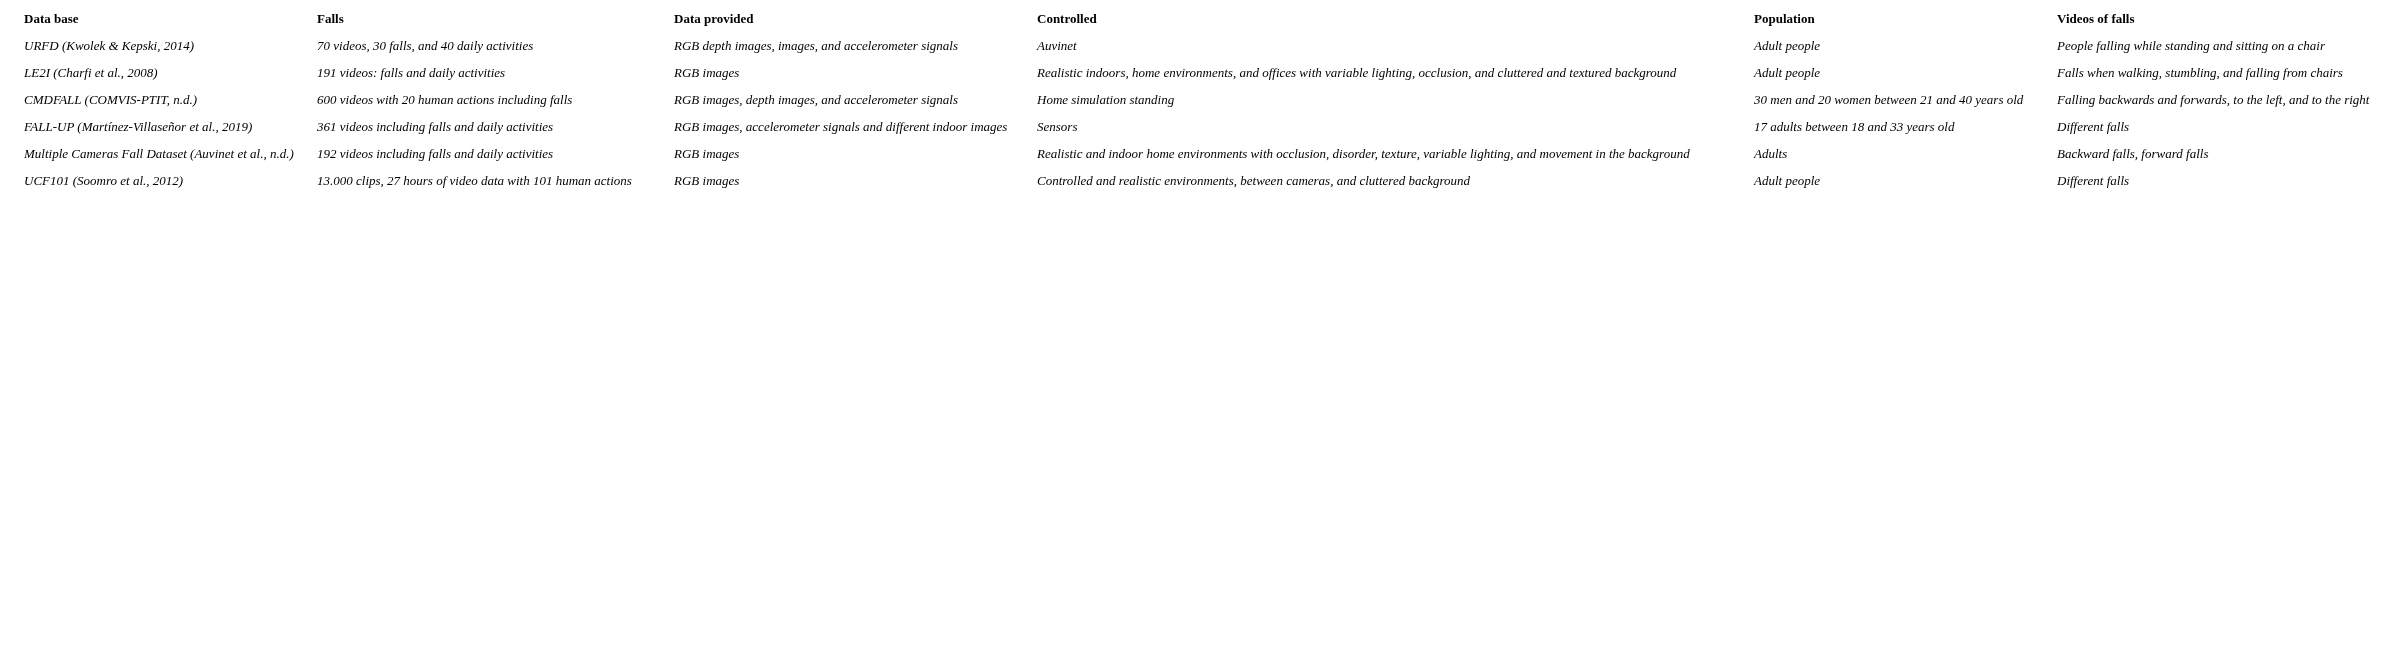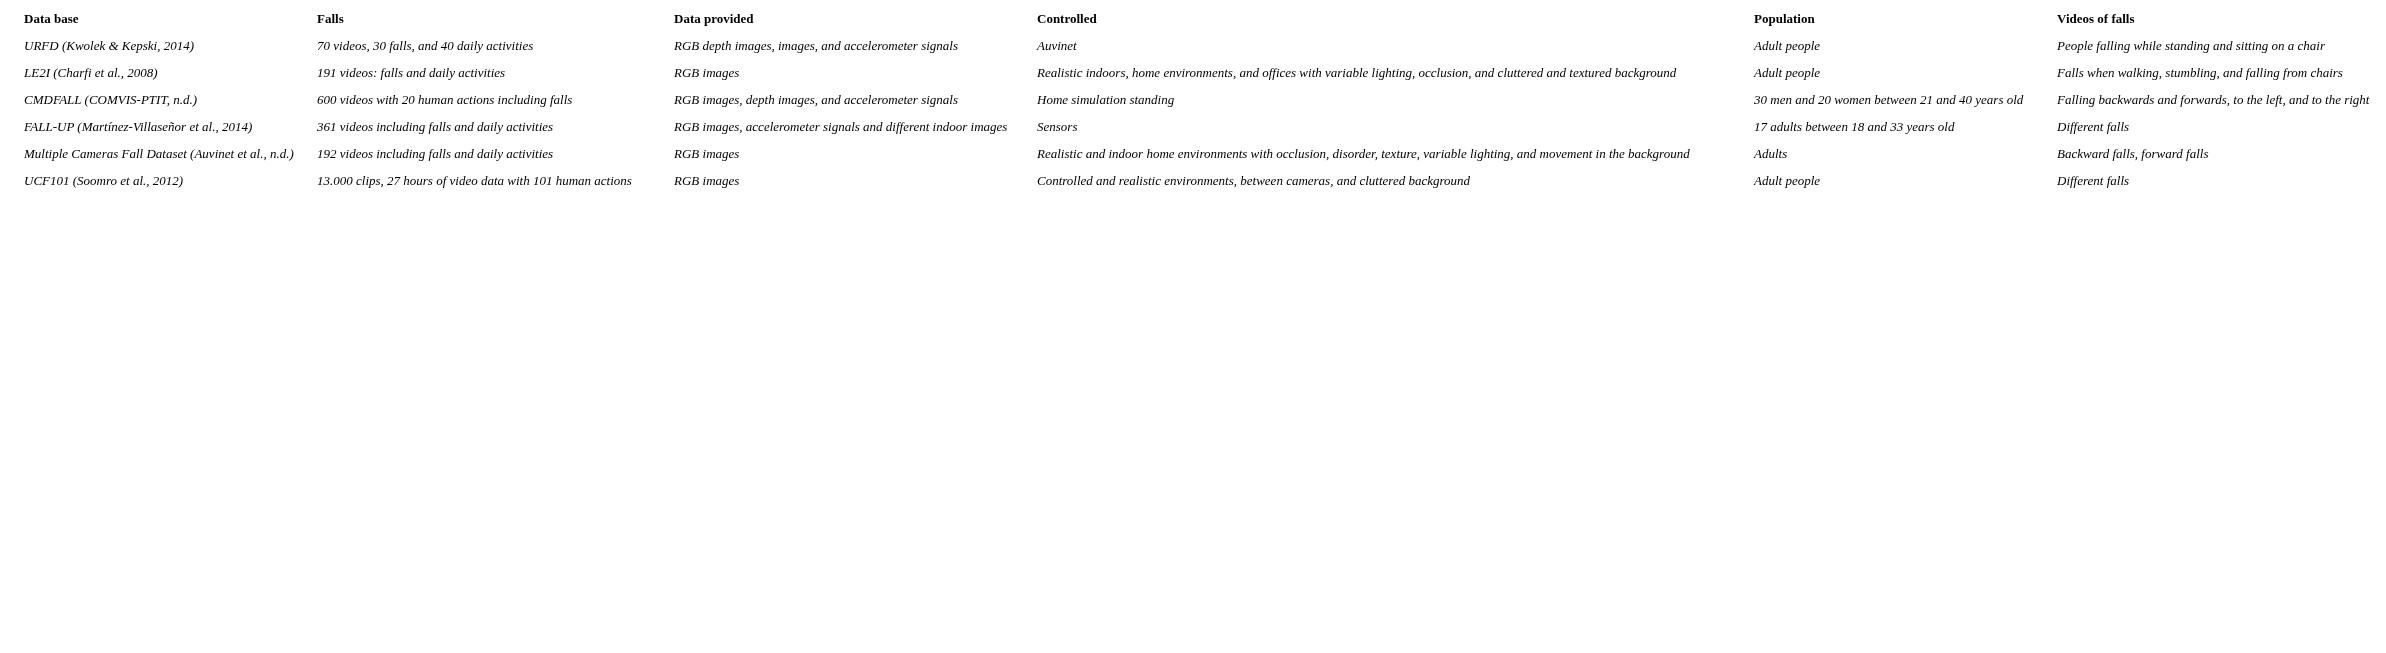--- a/index.html
+++ b/index.html
@@ -82,21 +82,21 @@
     </tr>
     <tr>
       <td>CMDFALL (COMVIS-PTIT, n.d.)</td>
       <td>600 videos with 20 human actions including falls</td>
       <td>RGB images, depth images, and accelerometer signals</td>
       <td>Home simulation standing</td>
       <td>30 men and 20 women between 21 and 40 years old</td>
       <td>Falling backwards and forwards, to the left, and to the right</td>
     </tr>
     <tr>
-      <td>FALL-UP (Martínez-Villaseñor et al., 2014)</td>
+      <td>FALL-UP (Martínez-Villaseñor et al., 2019)</td>
       <td>361 videos including falls and daily activities</td>
       <td>RGB images, accelerometer signals and different indoor images</td>
       <td>Sensors</td>
       <td>17 adults between 18 and 33 years old</td>
       <td>Different falls</td>
     </tr>
     <tr>
       <td>Multiple Cameras Fall Dataset (Auvinet et al., n.d.)</td>
       <td>192 videos including falls and daily activities</td>
       <td>RGB images</td>

